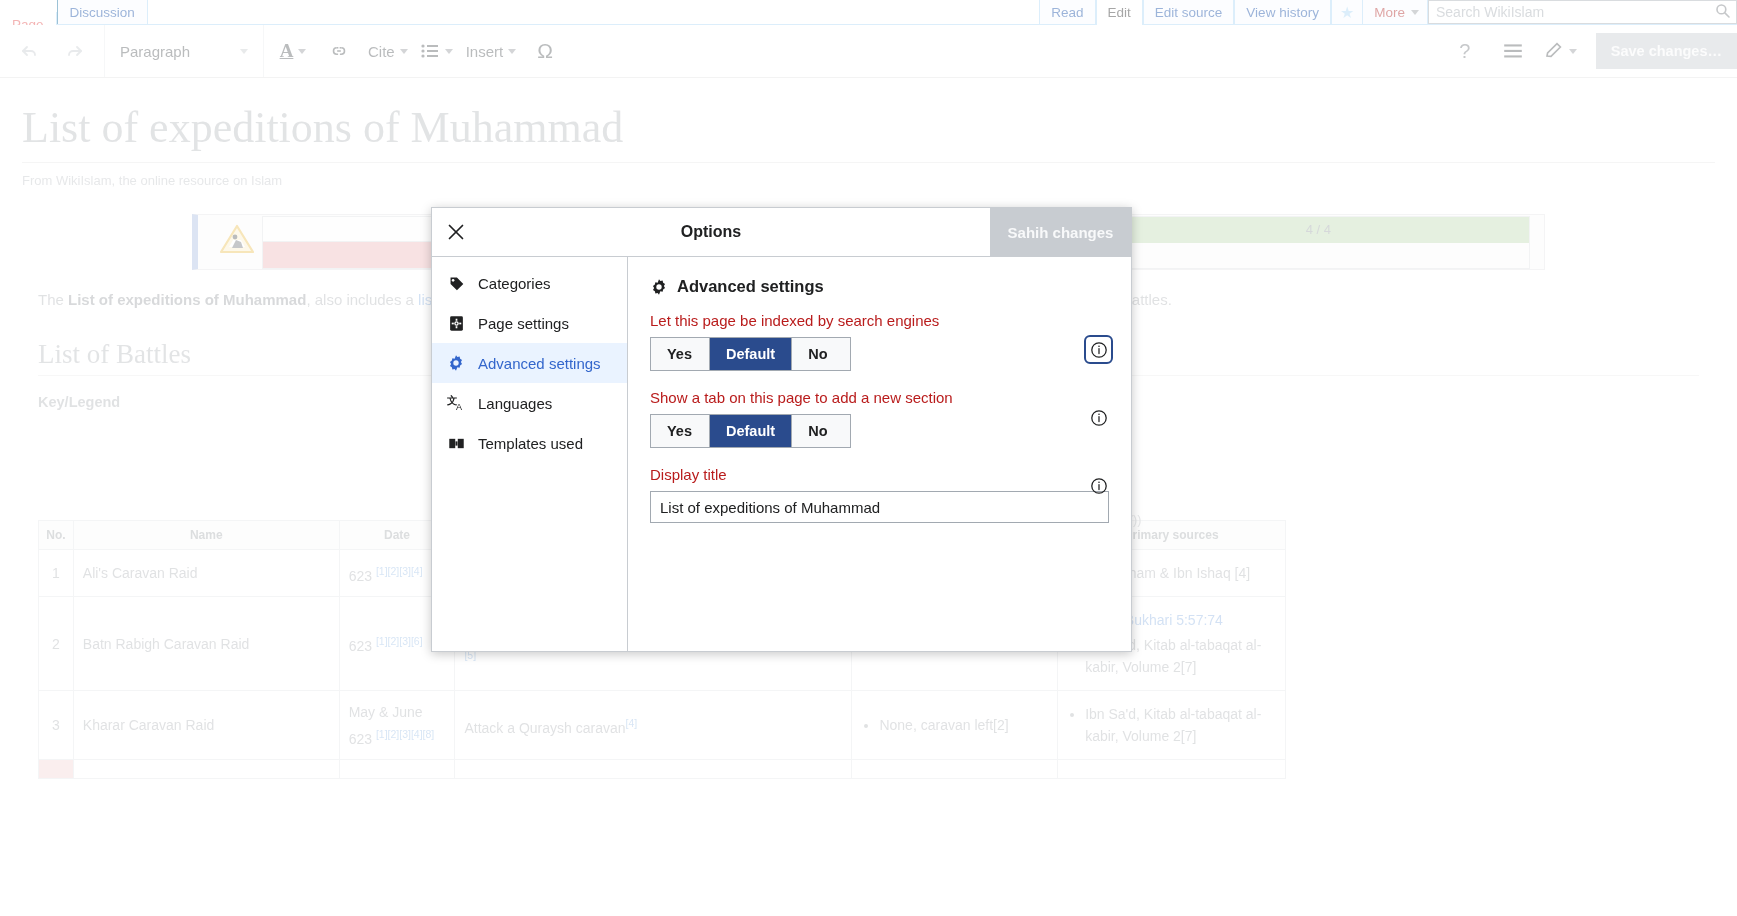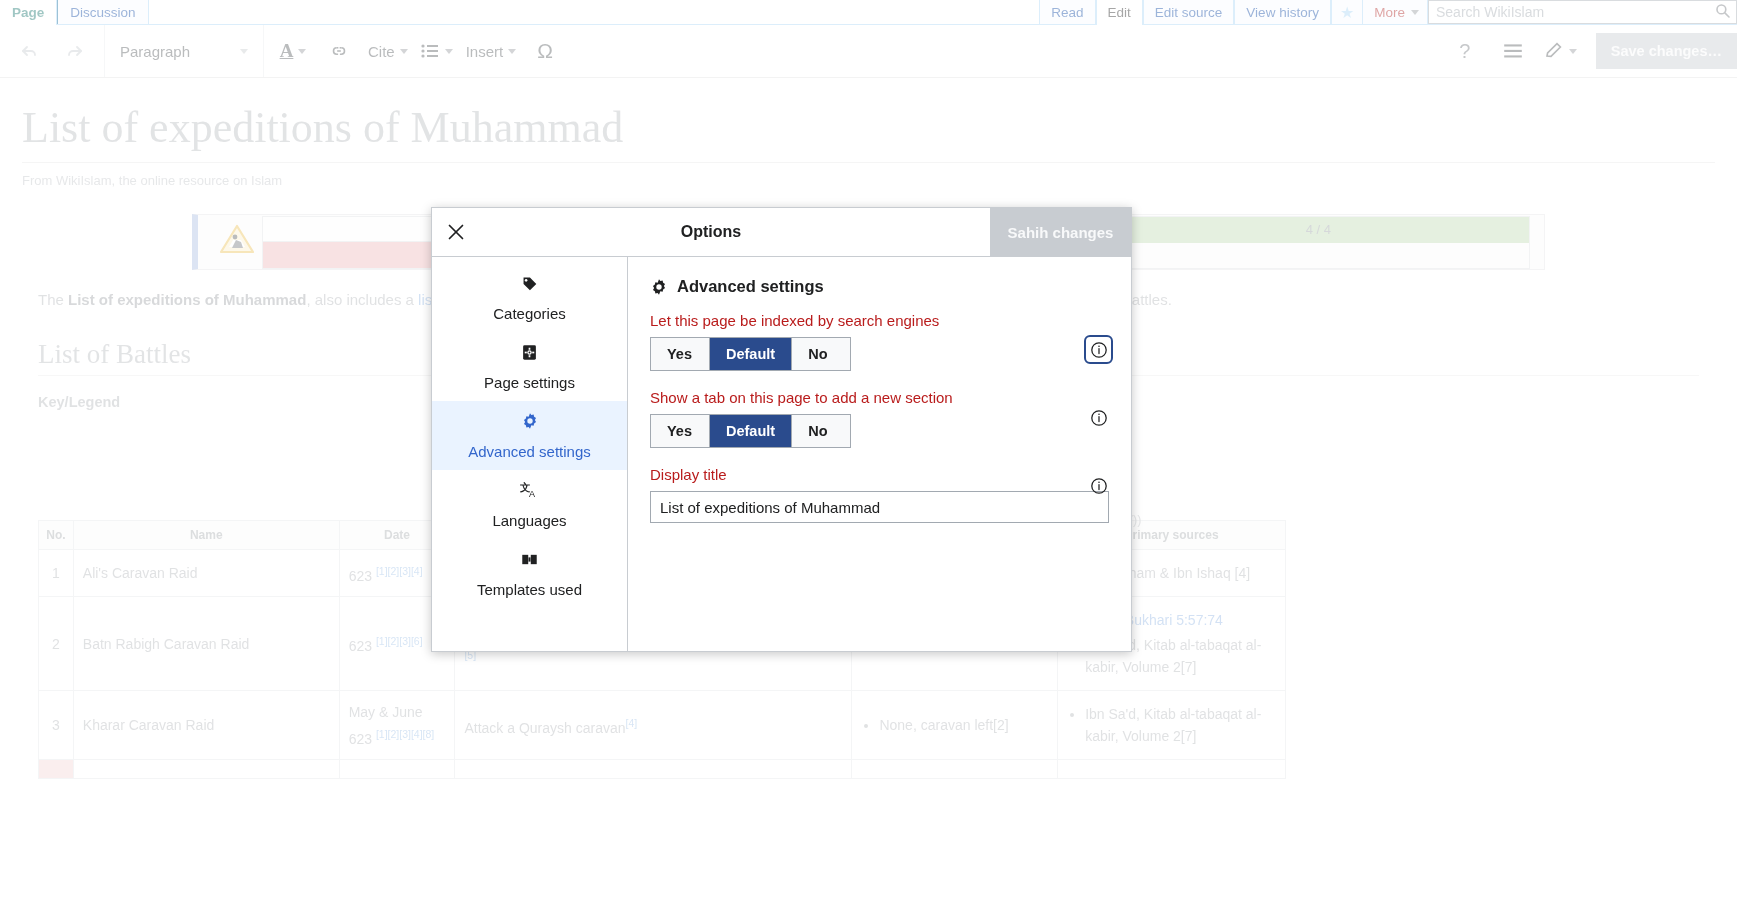--- a/index.html
+++ b/index.html
@@ -45,26 +45,25 @@
     font-size: 13.5px;
     color: #0645ad;
     background: #f8fcff;
     border-left: 1px solid #0369a1;
     border-right: 1px solid #a7d7f9;
     line-height: 17px;
   }
   .nav-tab.first { border-left: none; }
   .nav-tab.selected {
     background: #ffffff;
-    color: #0f766e;
+    color: #ef4444;
     border-bottom: 1px solid #ffffff;
     position: relative;
-    top: 0px;
+    top: 12px;
     height: 20px;
-    font-weight: bold;
   }
   .nav-right {
     position: absolute;
     right: 0; top: 0;
     display: flex;
     align-items: stretch;
     height: 24px;
   }
   .nav-link {
     padding: 4px 11px 3px 11px;
@@ -386,21 +385,20 @@
     padding-top: 6px;
     box-sizing: border-box;
   }
   .side-item {
     display: flex;
     align-items: center;
     gap: 12px;
     padding: 10px 14px;
     font-size: 15px;
     color: #202122;
-    flex-direction: column;
   }
   .side-item.active {
     background: #eaf3ff;
     color: #36c;
   }
   .side-ico {
     width: 20px; height: 20px;
     display: flex; align-items: center; justify-content: center;
     flex: 0 0 20px;
   }

